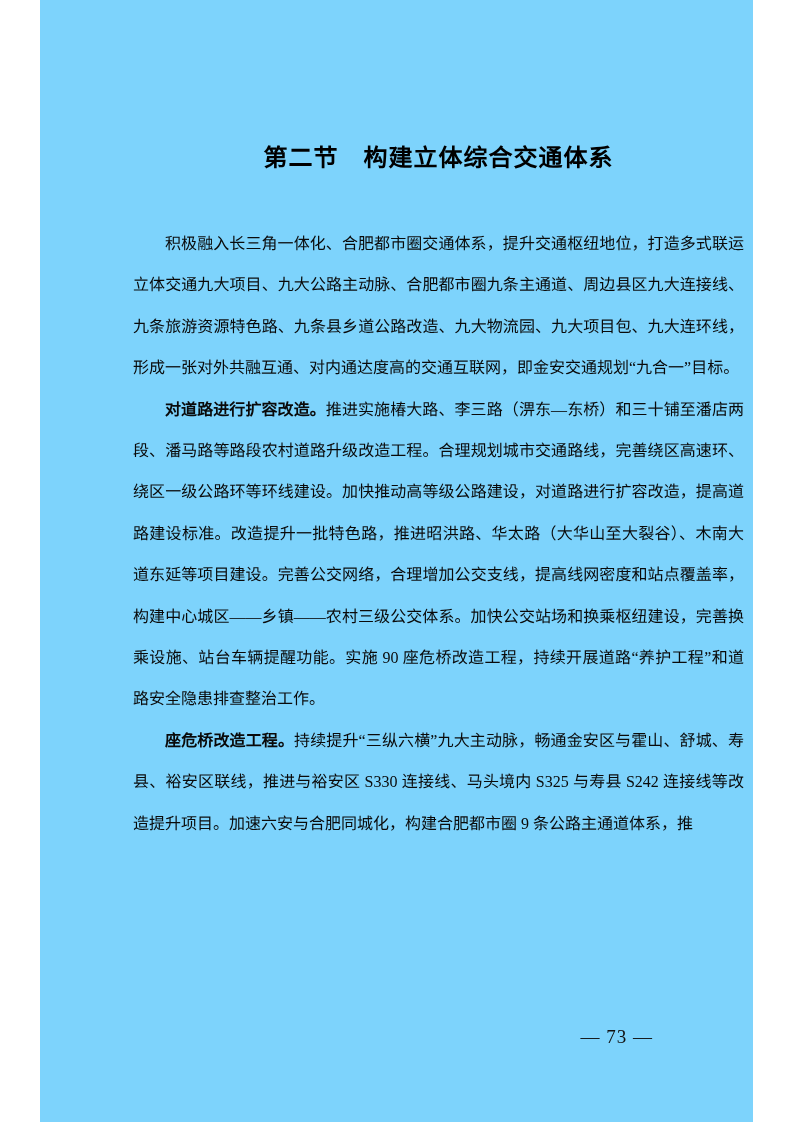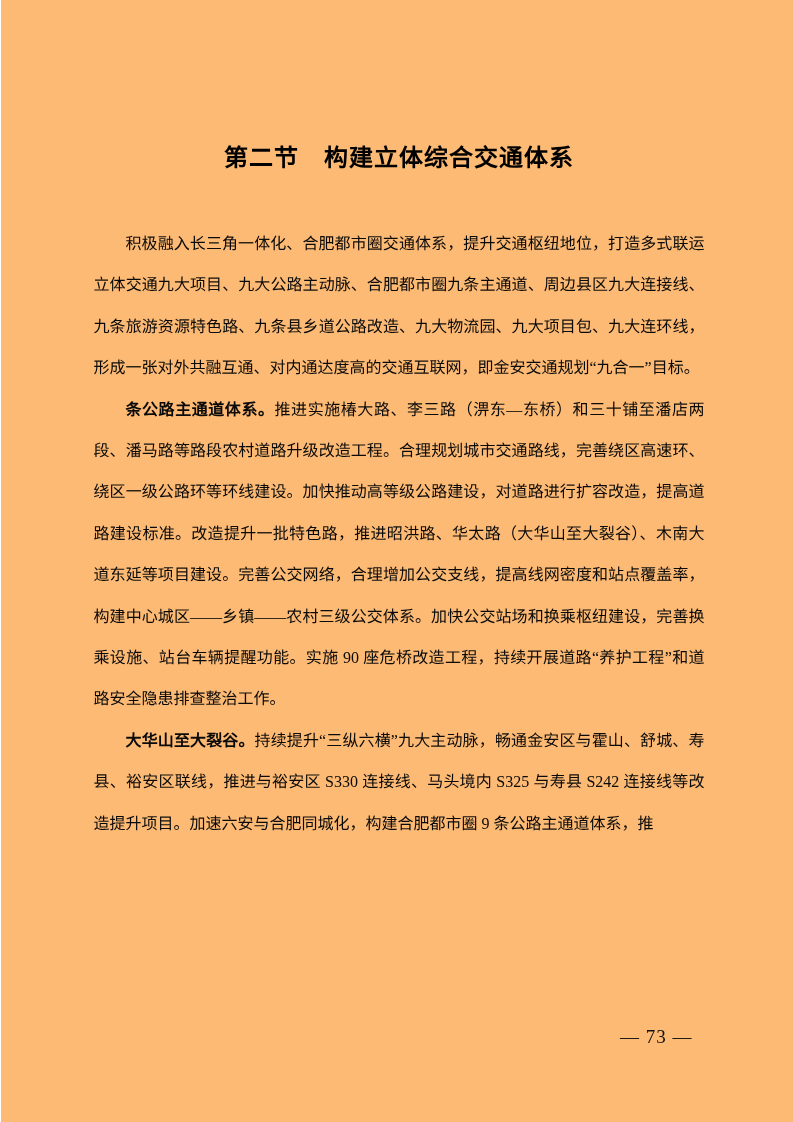--- a/index.html
+++ b/index.html
@@ -2,27 +2,28 @@
 <html lang="zh-CN"><head>
 <meta charset="utf-8">
 <style>
   html, body {
     margin: 0;
     padding: 0;
     background: #ffffff;
   }
   .page {
     position: relative;
-    width: 792px;
+    width: 669px;
     height: 1122px;
     margin: 0 auto;
-    background: #fdba74;
+    background: #7dd3fc;
     color: #000000;
     font-family: "Liberation Serif", "DejaVu Serif", serif;
     overflow: hidden;
+    padding-left: 44px;
   }
   .content {
     position: absolute;
     left: 93px;
     top: 0;
     width: 611px;
   }
   .section-title {
     margin: 141px 0 0 0;
     text-align: center;
@@ -65,21 +66,21 @@
 
 <div class="page">
   <div class="content">
 
     <h1 class="section-title">第二节　构建立体综合交通体系</h1>
 
     <div class="body-text">
 
       <p><span>积极融入长三角一体化、合肥都市圈交通体系，提升交通枢纽地位，打造多式联运立体交通九大项目、九大公路主动脉、合肥都市圈九条主通道、周边县区九大连接线、九条旅游资源特色路、九条县乡道公路改造、九大物流园、九大项目包、九大连环线，形成一张对外共融互通、对内通达度高的交通互联网，即金安交通规划“九合一”目标。</span></p>
 
-      <p><strong class="lead">条公路主通道体系。</strong><span>推进实施椿大路、李三路（淠东—东桥）和三十铺至潘店两段、潘马路等路段农村道路升级改造工程。合理规划城市交通路线，完善绕区高速环、绕区一级公路环等环线建设。加快推动高等级公路建设，对道路进行扩容改造，提高道路建设标准。改造提升一批特色路，推进昭洪路、华太路（大华山至大裂谷）、木南大道东延等项目建设。完善公交网络，合理增加公交支线，提高线网密度和站点覆盖率，构建中心城区——乡镇——农村三级公交体系。加快公交站场和换乘枢纽建设，完善换乘设施、站台车辆提醒功能。实施 90 座危桥改造工程，持续开展道路“养护工程”和道路安全隐患排查整治工作。</span></p>
+      <p><strong class="lead">对道路进行扩容改造。</strong><span>推进实施椿大路、李三路（淠东—东桥）和三十铺至潘店两段、潘马路等路段农村道路升级改造工程。合理规划城市交通路线，完善绕区高速环、绕区一级公路环等环线建设。加快推动高等级公路建设，对道路进行扩容改造，提高道路建设标准。改造提升一批特色路，推进昭洪路、华太路（大华山至大裂谷）、木南大道东延等项目建设。完善公交网络，合理增加公交支线，提高线网密度和站点覆盖率，构建中心城区——乡镇——农村三级公交体系。加快公交站场和换乘枢纽建设，完善换乘设施、站台车辆提醒功能。实施 90 座危桥改造工程，持续开展道路“养护工程”和道路安全隐患排查整治工作。</span></p>
 
-      <p><strong class="lead">大华山至大裂谷。</strong><span>持续提升“三纵六横”九大主动脉，畅通金安区与霍山、舒城、寿县、裕安区联线，推进与裕安区 S330 连接线、马头境内 S325 与寿县 S242 连接线等改造提升项目。加速六安与合肥同城化，构建合肥都市圈 9 条公路主通道体系，推</span></p>
+      <p><strong class="lead">座危桥改造工程。</strong><span>持续提升“三纵六横”九大主动脉，畅通金安区与霍山、舒城、寿县、裕安区联线，推进与裕安区 S330 连接线、马头境内 S325 与寿县 S242 连接线等改造提升项目。加速六安与合肥同城化，构建合肥都市圈 9 条公路主通道体系，推</span></p>
 
     </div>
   </div>
 
   <div class="page-number">— 73 —</div>
 </div>
 
 </body></html>

